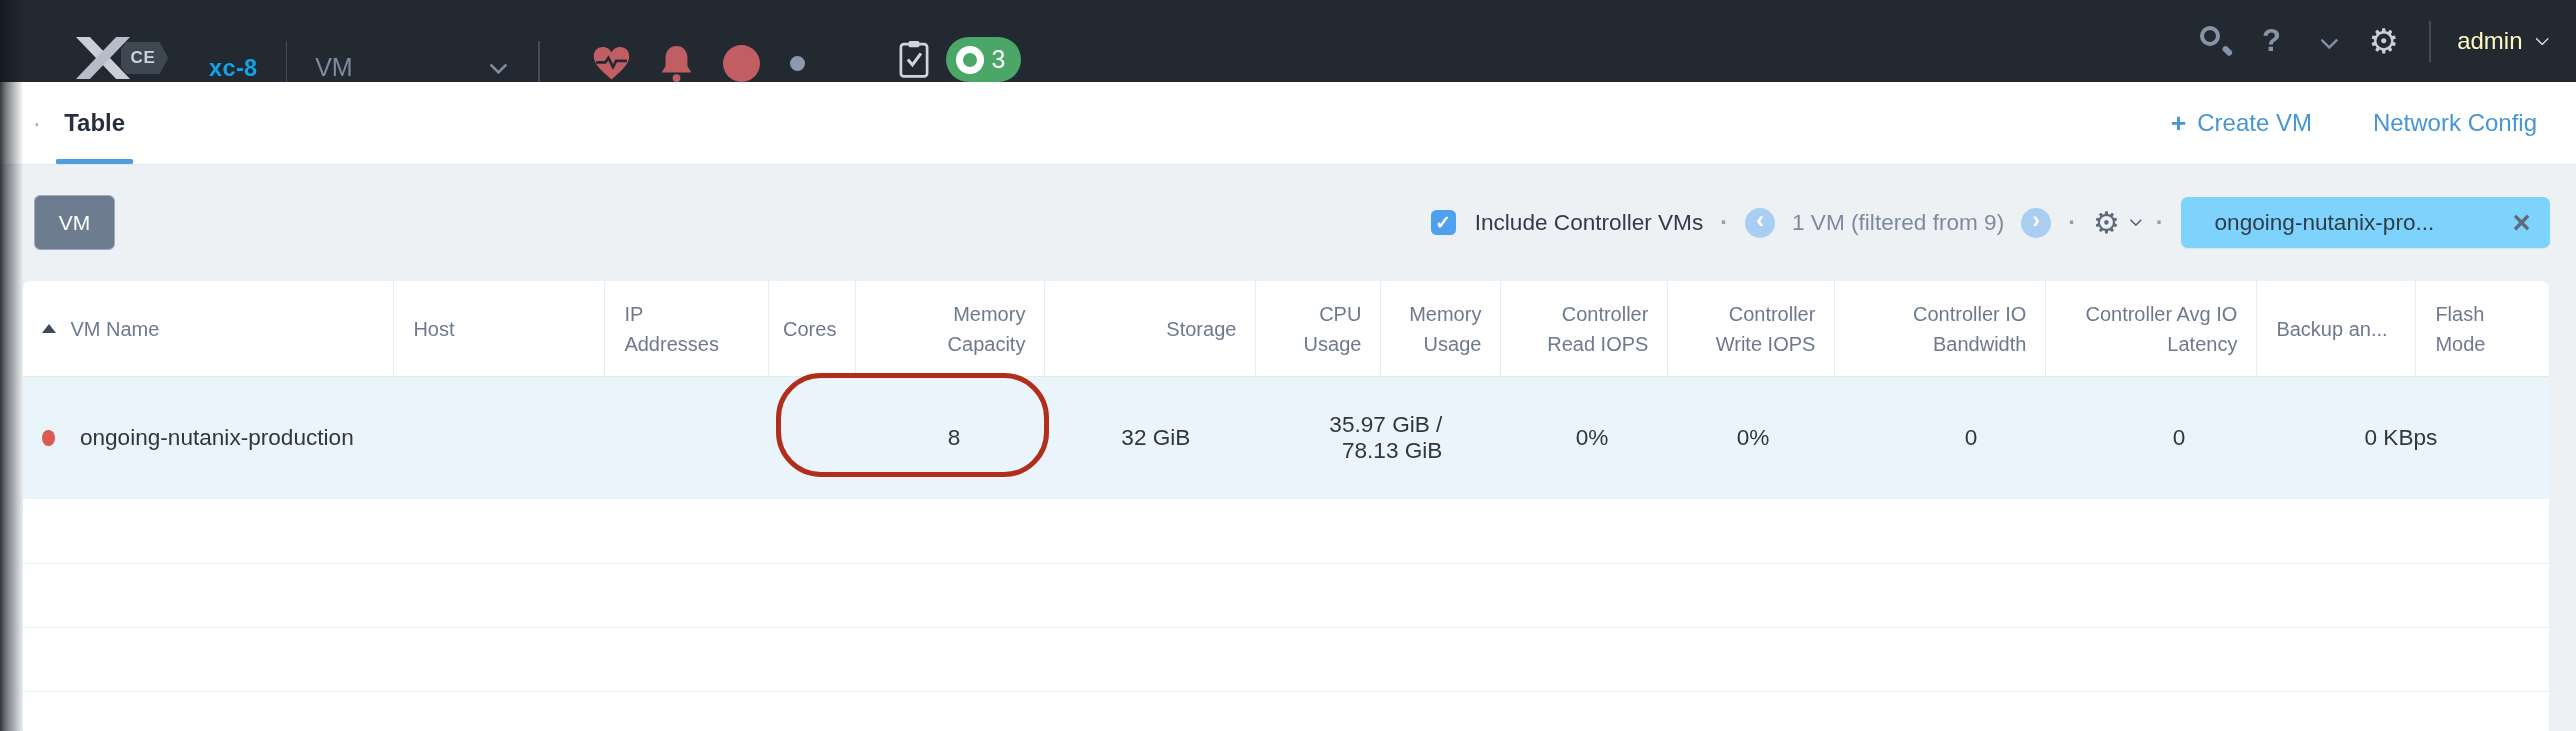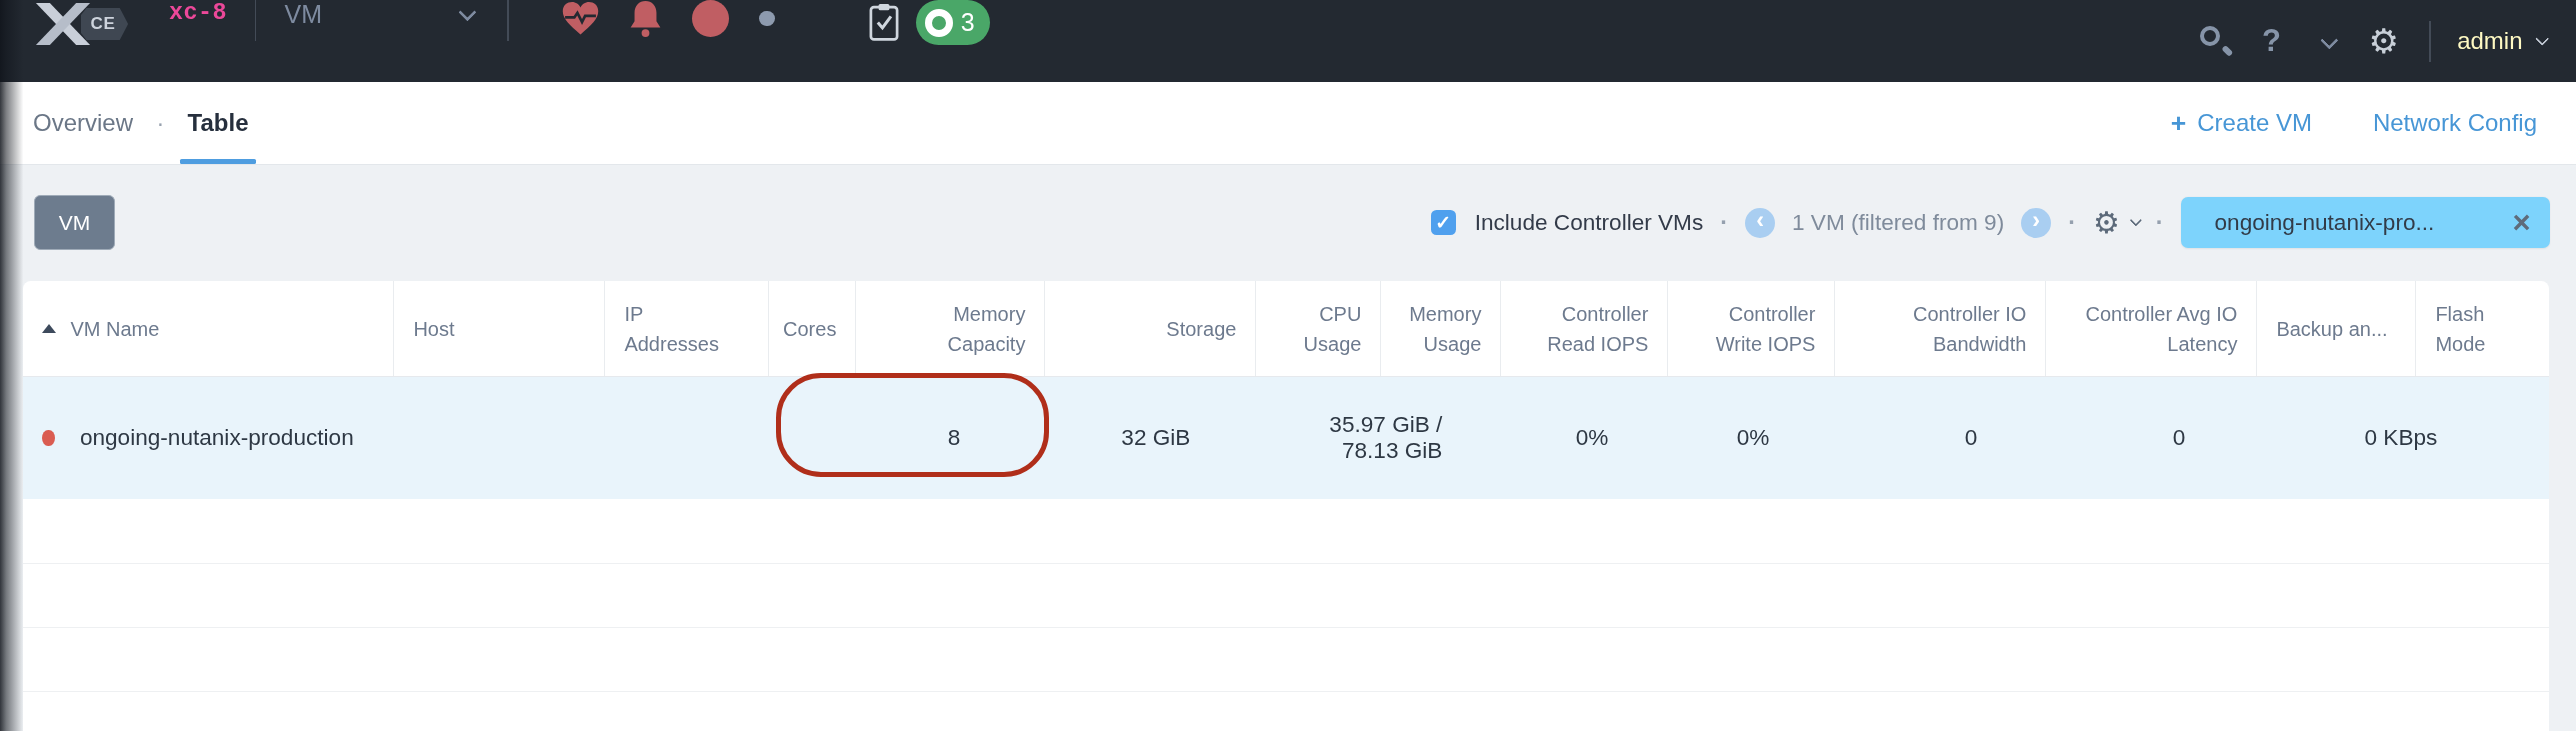--- a/index.html
+++ b/index.html
@@ -9,27 +9,27 @@
   .page { position:absolute; inset:0; width:2576px; height:732px; }
 
   
   .edge-shadow { position:absolute; left:0; top:0; width:23.4px; height:732px; z-index:60;
     background:linear-gradient(to right, rgba(16,20,27,0.85) 0px, rgba(16,20,27,0.55) 6.2px, rgba(16,20,27,0) 23.4px);
     pointer-events:none; }
 
   
   .topbar { position:absolute; left:0; top:0; width:2576px; height:82px; background:#232931;
     display:flex; align-items:center; color:#cfd5de; }
-  .topbar-left { display:flex; align-items:flex-start; height:100%; }
+  .topbar-left { display:flex; align-items:flex-end; height:100%;padding-left:40px; }
   .logo-wrap { display:flex; align-items:center; margin-left:34px; position:relative; }
   .logo-x { width:58px; height:48px; }
   .ce-badge { margin-left:-11px; background:#3f4752; color:#cdd3dc; font-size:17px; font-weight:bold;
     padding:6.2px 12.5px 6.2px 9.4px; letter-spacing:0.8px;
     clip-path:polygon(12% 0, 82% 0, 100% 50%, 82% 100%, 12% 100%, 0 78%, 0 22%); }
-  .cluster-name { color:#ec4899; font-size:23.4px; font-weight:bold; margin-left:41px; letter-spacing:0.4px;font-family:Liberation Mono, monospace; }
+  .cluster-name { color:#0ea5e9; font-size:23.4px; font-weight:bold; margin-left:41px; letter-spacing:0.4px; }
   .v-div { width:1.6px; height:41px; background:#434b57; margin:0 28px; }
   .nav-dd { display:flex; align-items:center; width:195px; cursor:pointer; }
   .nav-dd-label { color:#7e8ba0; font-size:25px; }
   .chev { display:inline-block; width:12.5px; height:12.5px; border-right:3.1px solid #7e8ba0; border-bottom:3.1px solid #7e8ba0;
     transform:rotate(45deg) translateY(-3.1px); border-radius:1.6px; }
   .nav-dd .chev { margin-left:auto; margin-right:7.8px; }
   .top-icons { display:flex; align-items:center; gap:30px; margin-left:25px; }
   .icon-svg { display:block; }
   .dot-sm { width:15.6px; height:15.6px; border-radius:50%; background:#8d9aae; }
   .dot-red { width:37px; height:37px; border-radius:50%; background:#c05e63; }
@@ -166,23 +166,20 @@
       <span class="v-div"></span>
       <div class="admin">
         <span>admin</span>
         <span class="chev"></span>
       </div>
     </div>
   </header>
 
   <div class="tabbar">
     <div class="tabs">
-      <div class="tab">
-        <span>Overview</span>
-      </div>
       <span class="tab-sep">·</span>
       <div class="tab active">
         <span>Table</span>
         <span class="underline"></span>
       </div>
     </div>
     <div class="page-actions">
       <span class="action-link">
         <span class="plus">+</span>
         <span>Create VM</span>

